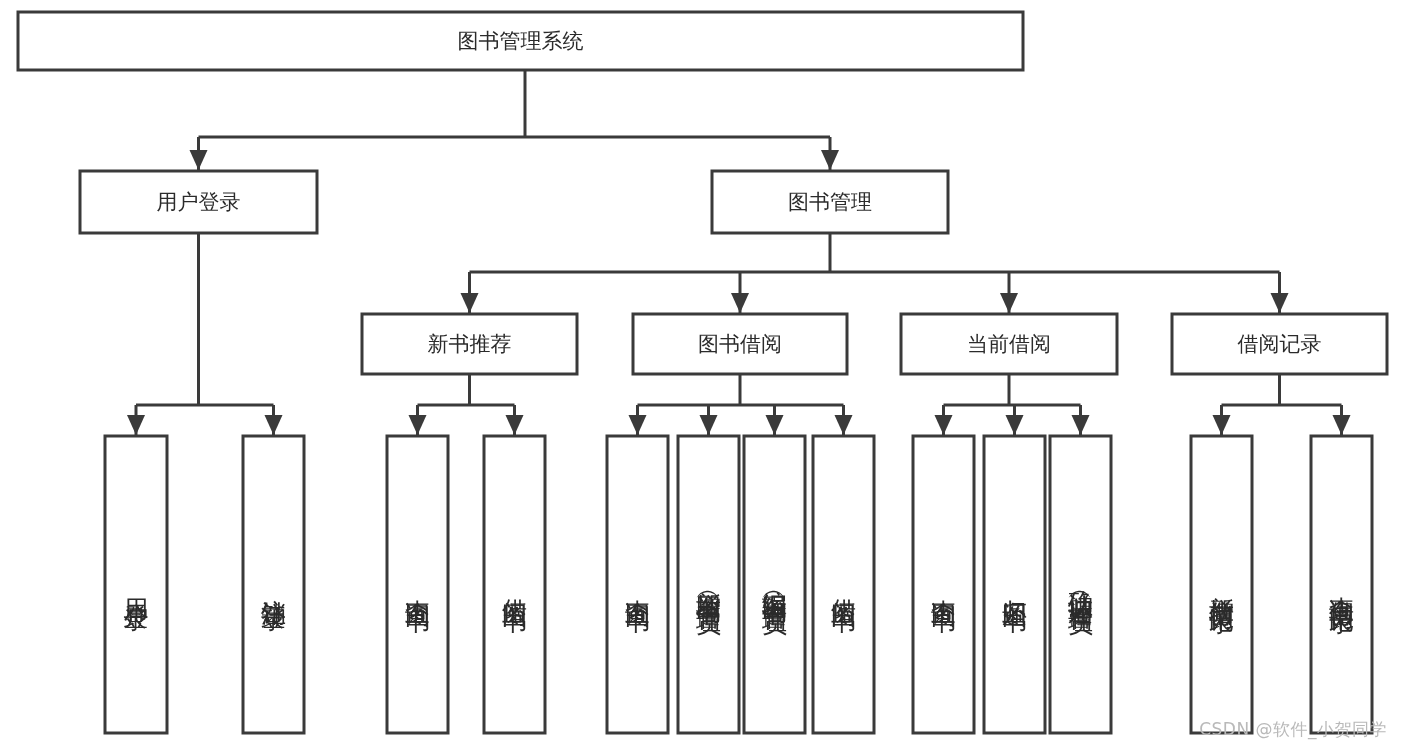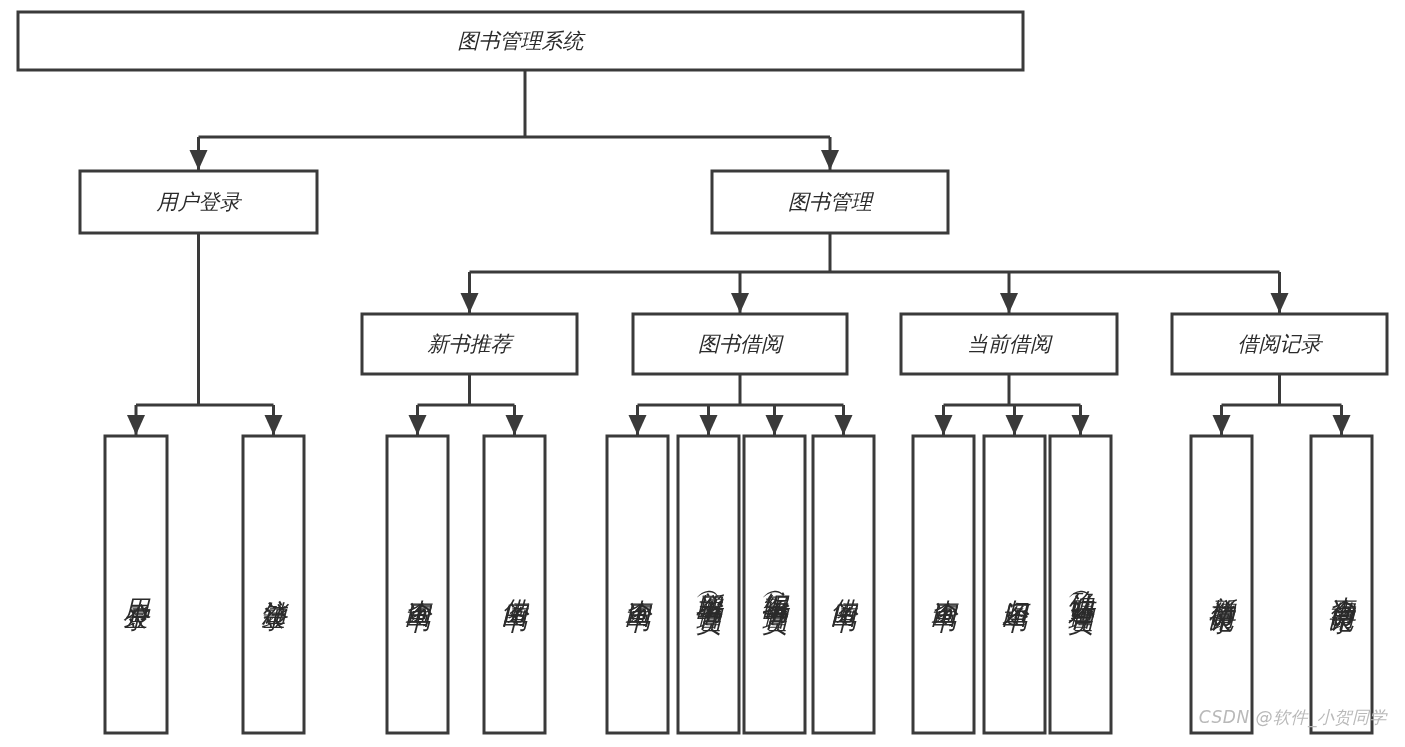--- a/index.html
+++ b/index.html
@@ -12,21 +12,20 @@
     height: 747px;
     font-family: "DejaVu Sans", "Liberation Sans", sans-serif;
     overflow: hidden;
     position: relative;
   }
   #diagram-root {
     position: relative;
     width: 1399px;
     height: 747px;
     background: #ffffff;
-    font-style: italic;
   }
   svg.diagram-canvas {
     position: absolute;
     top: 0;
     left: 0;
     width: 1405px;
     height: 747px;
     display: block;
   }
   .node-box {
@@ -70,21 +69,21 @@
     color: #2b2b2b;
     white-space: nowrap;
     text-align: center;
     display: flex;
     align-items: center;
     justify-content: center;
   }
   .watermark {
     position: absolute;
     right: 12px;
-    bottom: 18px;
+    bottom: 6px;
     font-family: "DejaVu Sans", "Liberation Sans", sans-serif;
     font-size: 17px;
     color: #b9b9b9;
     white-space: nowrap;
     letter-spacing: 0.5px;
   }
 </style>
 </head>
 <body>
 

